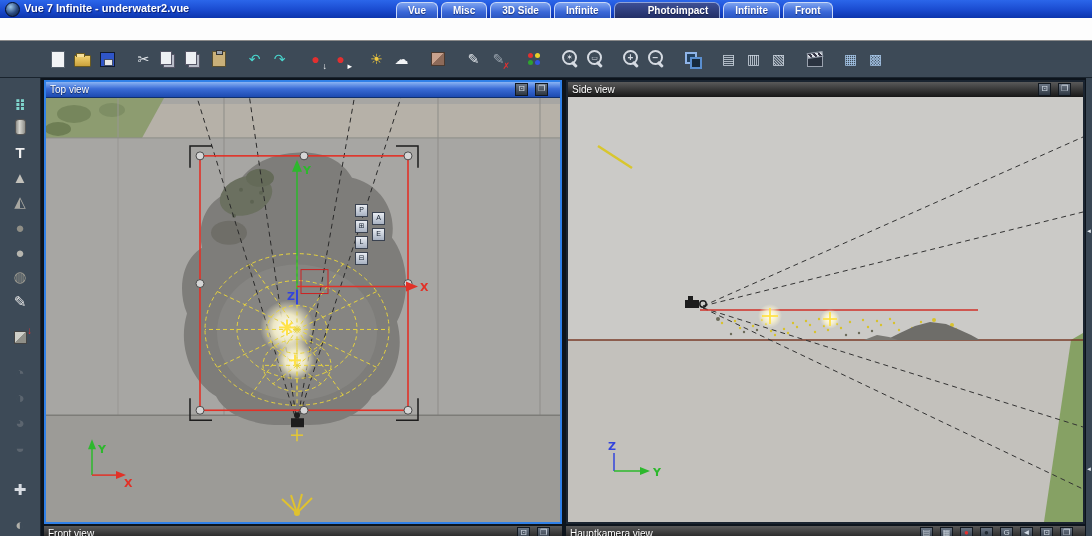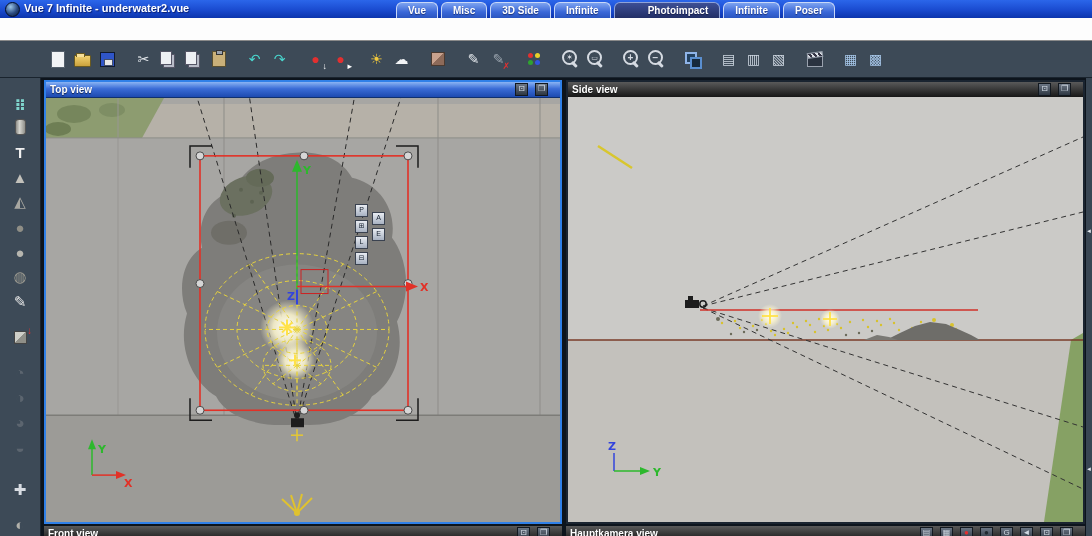--- a/index.html
+++ b/index.html
@@ -76,21 +76,21 @@
 
   
   .viewport{position:absolute;display:flex;flex-direction:column;box-sizing:border-box;}
   .top-view{left:44px;top:80px;width:518px;height:444px;border:2px solid #2f80e8;background:#a7a6a3;}
   .side-view{left:566px;top:80px;width:519px;height:444px;border:2px solid #1a2430;background:#cbcac7;}
   .front-view{left:44px;top:526px;width:518px;height:14px;}
   .camera-view{left:566px;top:526px;width:519px;height:14px;}
   .vp-header{height:15px;min-height:15px;display:flex;align-items:center;padding:0 4px;font-size:10px;color:#fff;}
   .hdr-blue{background:linear-gradient(180deg,#8ab4f4,#3a6cd6 45%,#1d4ab0);border-bottom:1px solid #10306e;}
   .hdr-dark{background:linear-gradient(180deg,#5a5a5a,#161616);}
-  .vp-title{font-weight:bold;text-shadow:0 1px 1px rgba(0,0,0,.6);white-space:nowrap;text-align:center;}
+  .vp-title{font-weight:normal;text-shadow:0 1px 1px rgba(0,0,0,.6);white-space:nowrap;text-align:center;}
   .hdr-icons{margin-left:auto;display:flex;gap:7px;padding-right:8px;align-items:center;}
   .hdr-icon{width:11px;height:11px;background:linear-gradient(#6a7584,#2e3742);border:1px solid #12181f;
     color:#d8e0ea;font-size:8px;line-height:10px;text-align:center;display:inline-block;font-style:normal;}
   .vp-canvas{position:relative;flex:1;overflow:hidden;}
   .vp-canvas svg{position:absolute;inset:0;width:100%;height:100%;}
   .vp-canvas text{font-family:"DejaVu Sans",sans-serif;font-size:11px;font-weight:bold;}
   .canvas-overlay{position:absolute;inset:0;}
   .badge{position:absolute;width:11px;height:11px;background:linear-gradient(#e8ecf2,#a8b2c2);
     border:1px solid #3a4250;font-size:7px;line-height:10px;text-align:center;color:#15202e;}
 
@@ -106,21 +106,21 @@
   <div class="titlebar">
     <div class="app-icon"></div>
     <div class="win-title">Vue 7 Infinite - underwater2.vue</div>
     <div class="tab-bar">
         <div class="tab">Vue</div>
         <div class="tab">Misc</div>
         <div class="tab">3D Side</div>
         <div class="tab">Infinite</div>
         <div class="tab active">Photoimpact</div>
         <div class="tab">Infinite</div>
-        <div class="tab">Poser</div>
+        <div class="tab">Front</div>
       </div>
   </div>
 
   <div class="menustrip"></div>
 
   <div class="toolbar">
       <div class="tb-group">
         <span class="tb-icon shape-page"></span>
         <span class="tb-icon shape-folder"></span>
         <span class="tb-icon shape-disk"></span>

